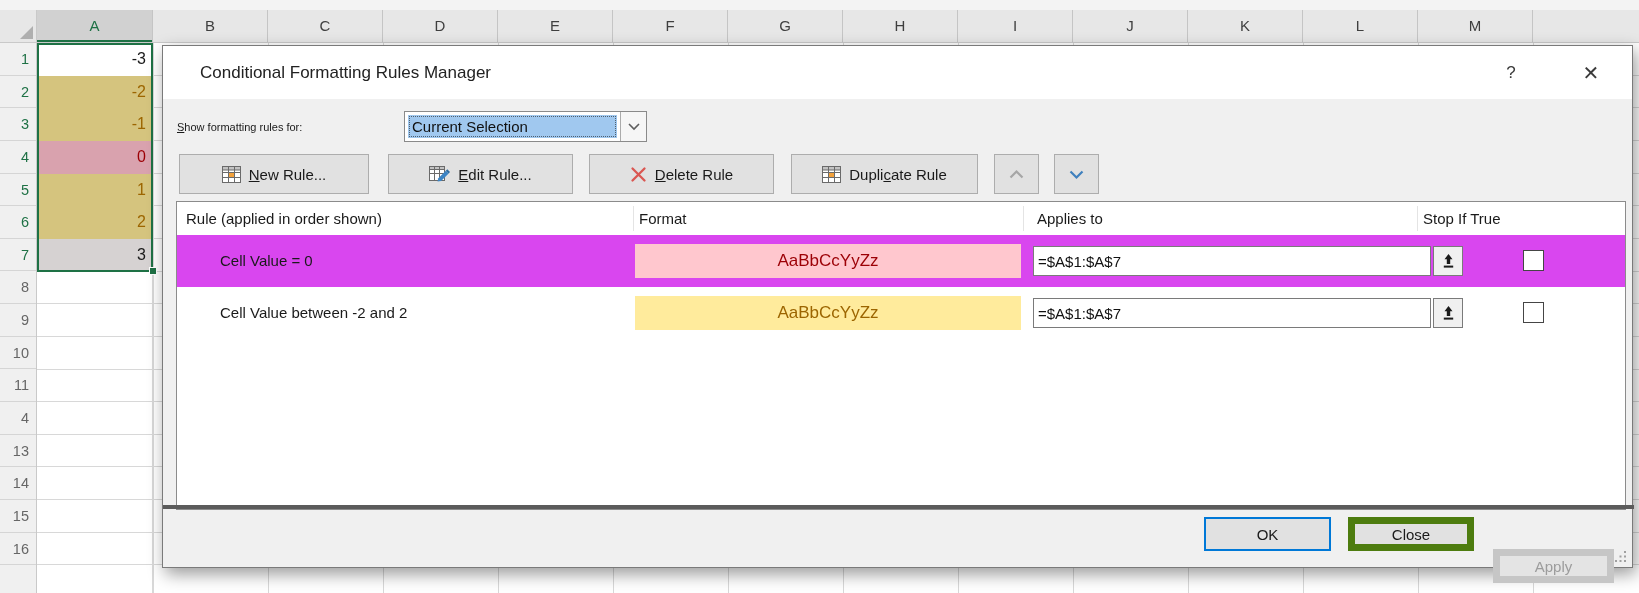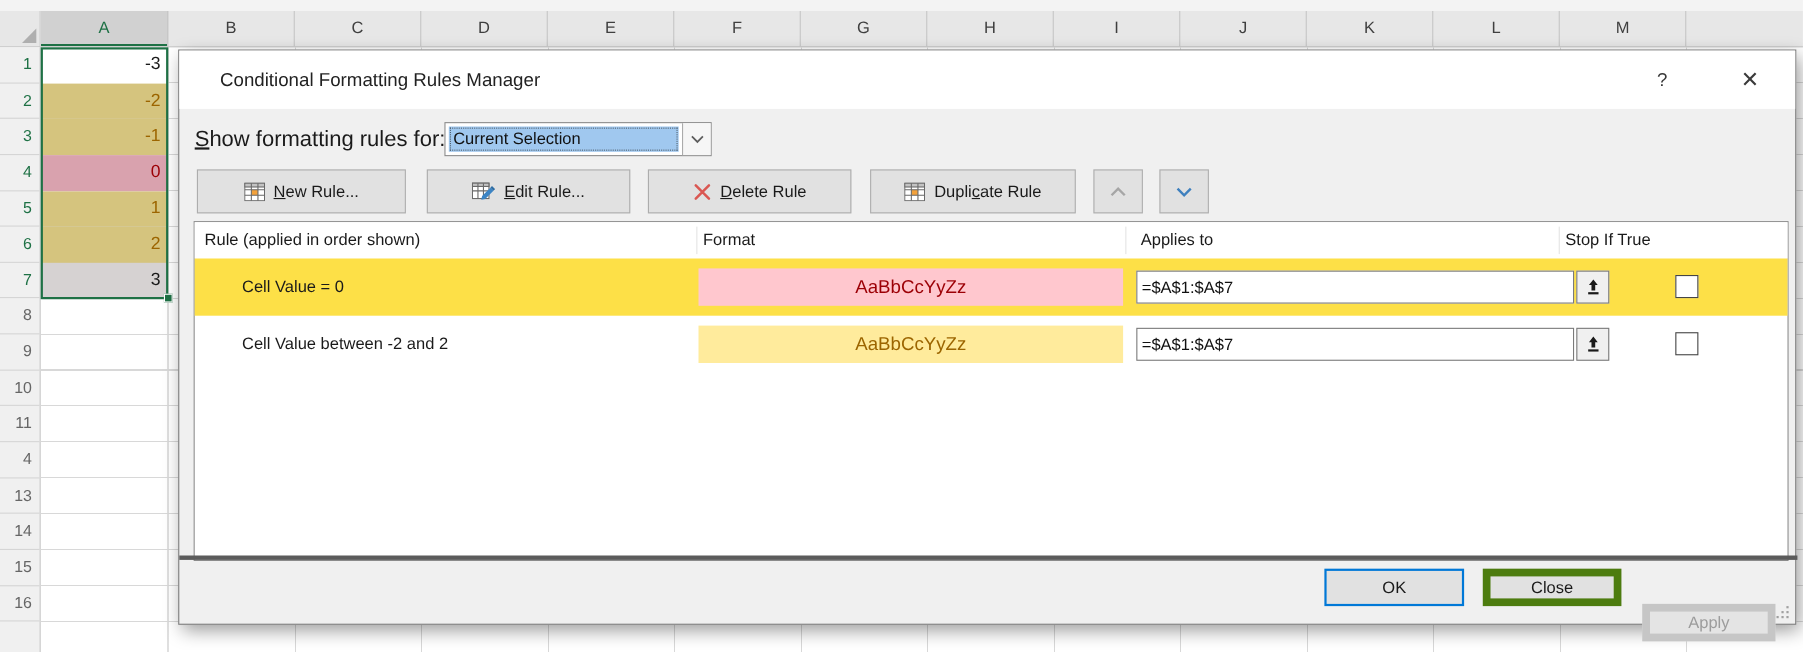--- a/index.html
+++ b/index.html
@@ -46,21 +46,21 @@
   #dialog { left:162px; top:45px; width:1471px; height:523px; background:#F0F0F0;
     border:1px solid #7A7A7A; box-shadow:3px 6px 16px rgba(0,0,0,.40); }
   #titlebar { left:0; top:0; width:100%; height:53px; background:#FFFFFF; }
   #dlg-title { left:14px; top:0; height:53px; line-height:53px;
     font-size:17px; color:#222;margin-left:23px; }
   .cap-btn { top:0; height:53px; display:flex; align-items:center;
     justify-content:center; color:#3A3A3A; cursor:default; }
   #help-btn { left:1328px; width:40px; font-size:17px; }
   #close-btn { left:1400px; width:56px; font-size:20px; font-weight:300; }
 
-  #show-label { left:14px; top:66px; height:31px; line-height:31px; font-size:20px; color:#1A1A1A; }
+  #show-label { left:14px; top:66px; height:31px; line-height:31px; font-size:11px; color:#1A1A1A; }
   #combo { left:241px; top:65px; width:243px; height:31px; background:#fff;
     border:1px solid #8A8A8A; display:flex; }
   #combo-sel { flex:1 1 auto; margin:3px; background:#A0C8EF;
     outline:1px dotted #50606F; outline-offset:-2px;
     font-size:15px; color:#111; line-height:23px; padding-left:4px;
     white-space:nowrap; overflow:hidden; }
   #combo-arrow { flex:0 0 26px; border-left:1px solid #ABABAB; background:#F6F6F6;
     display:flex; align-items:center; justify-content:center; }
 
   .tbtn { top:108px; height:40px; background:#E1E1E1; border:1px solid #ADADAD;
@@ -73,21 +73,21 @@
   #btn-up        { left:831px; width:45px; }
   #btn-down      { left:891px; width:45px; }
 
   #rule-list { left:13px; top:155px; width:1450px; height:309px; background:#fff;
     border:1px solid #8B8B8B; }
   #list-header { left:0; top:0; width:100%; height:33px; background:#fff; }
   .lh-text { top:0; height:33px; line-height:33px; font-size:15px; color:#1A1A1A; }
   .lh-sep { top:4px; width:1px; height:25px; background:#E4E4E4; }
   #rows { left:0; top:33px; width:100%; }
   .rule-row { position:relative; width:100%; height:52px; }
-  .rule-row.sel { background:#fde047; }
+  .rule-row.sel { background:#d946ef; }
   .rule-desc { left:43px; top:0; height:52px; line-height:52px; font-size:15px; color:#1A1A1A; }
   .rule-preview { left:458px; top:9px; width:386px; height:34px;
     display:flex; align-items:center; justify-content:center; font-size:17px; }
   .applies-wrap { left:856px; top:11px; height:30px; display:flex; gap:2px;border-radius:10px; }
   .applies-input { width:398px; height:30px; border:1px solid #7A7A7A;
     background:#fff; font-family:"Liberation Sans",sans-serif; font-size:15px;
     padding:0 4px; color:#111; }
   .picker-btn { width:30px; height:30px; border:1px solid #7A7A7A; background:#F0F0F0;
     display:flex; align-items:center; justify-content:center; padding:0; }
   .stop-checkbox { left:1346px; top:15px; width:21px; height:21px;

